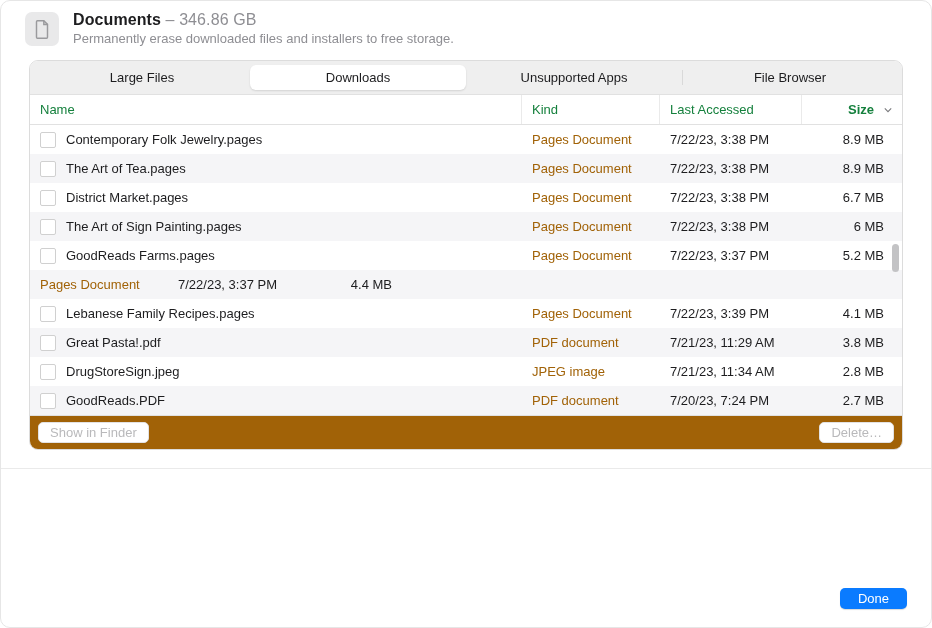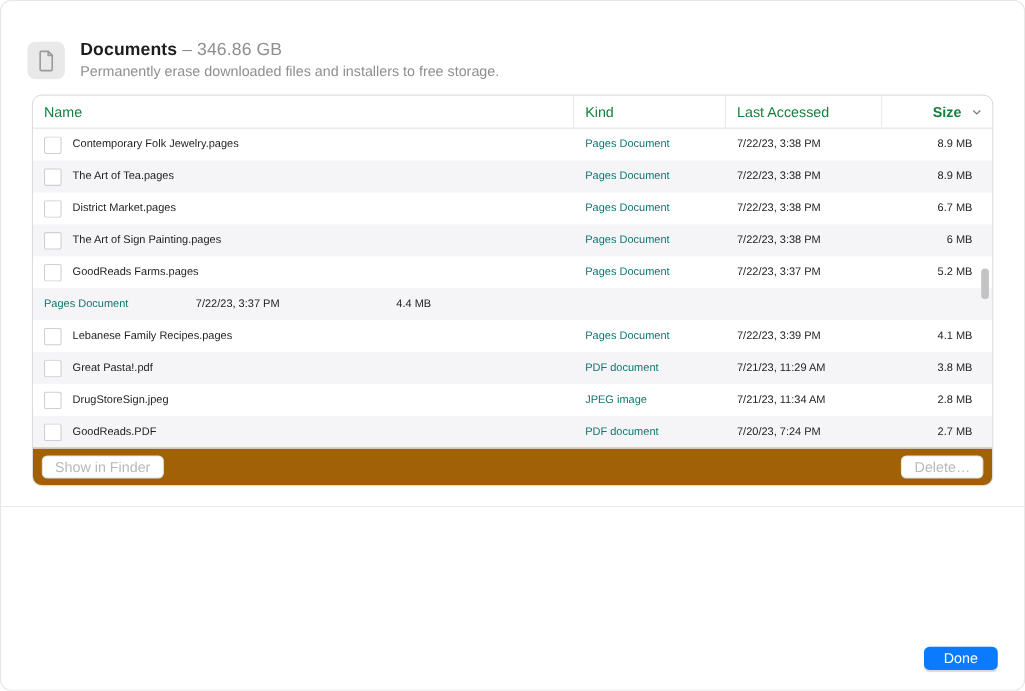--- a/index.html
+++ b/index.html
@@ -1,42 +1,42 @@
 <!DOCTYPE html>
 <html><head>
 <meta charset="utf-8">
 <style>
   * { box-sizing: border-box; margin: 0; padding: 0; }
   html, body { width: 932px; height: 628px; font-family: -apple-system, "Helvetica Neue", Arial, sans-serif; background: #fff; color: #000; }
   .window { width: 932px; height: 628px; background: #fff; border: 1px solid #e6e6e6; border-radius: 10px; position: relative; }
-  .header { display: flex; align-items: center; padding: 36px 24px 14px 24px; border-radius: 10px; }
+  .header { display: flex; align-items: center; padding: 10px 24px 14px 24px; border-radius: 10px; }
   .header-icon { width: 34px; height: 34px; border-radius: 7px; background: #e9e9ea; display: flex; align-items: center; justify-content: center; margin-right: 14px; }
   .header-icon svg { width: 22px; height: 22px; }
   .header-text .title-line { font-size: 16px; font-weight: 600; color: #1d1d1f; letter-spacing: 0.1px; }
   .header-text .title-line .size { font-weight: 400; color: #8e8e93; }
   .header-text .subtitle { font-size: 13px; color: #8e8e93; margin-top: 2px; }
   .content-frame { margin: 0 28px; border: 1px solid #dcdcdc; border-radius: 9px; overflow: hidden; background: #fff; }
   .segmented { display: flex; background: #efefef; padding: 4px; gap: 0; border-bottom: 1px solid #e1e1e1; }
   .segmented .seg { flex: 1; text-align: center; font-size: 13px; color: #1d1d1f; padding: 5px 0; border-radius: 6px; cursor: pointer; position: relative; }
   .segmented .seg.active { background: #fff; box-shadow: 0 1px 2px rgba(0,0,0,0.12); }
   .segmented .seg:not(:last-child)::after { content:""; position:absolute; right:-1px; top:5px; bottom:5px; width:1px; background:#d9d9d9; }
   .segmented .seg.active::after, .segmented .seg.active + .seg::before { display:none; }
   .columns { display: flex; font-size: 13px; color: #15803d; border-bottom: 1px solid #e1e1e1; background: #fff; }
   .columns .col { padding: 7px 10px; border-right: 1px solid #eaeaea; }
   .columns .col:last-child { border-right: none; }
   .col-name { flex: 1 1 auto; }
   .col-kind { width: 138px; flex: none; }
   .col-last { width: 142px; flex: none; }
   .col-size { width: 100px; flex: none; text-align: right; display: flex; align-items: center; justify-content: flex-end; gap: 6px; font-weight: 600; }
   .rows { max-height: 310px; overflow: hidden; }
-  .row { display: flex; font-size: 10px; color: #1d1d1f; align-items: center; height: 29px; }
+  .row { display: flex; font-size: 13px; color: #1d1d1f; align-items: center; height: 29px; }
   .row:nth-child(even) { background: #f5f5f7; }
   .row .cell { padding: 0 10px; white-space: nowrap; overflow: hidden; text-overflow: ellipsis; }
   .row .cell-name { flex: 1 1 auto; display: flex; align-items: center; gap: 10px; }
-  .row .cell-kind { width: 138px; flex: none; color: #0f766e; }
+  .row .cell-kind { width: 138px; flex: none; color: #a16207; }
   .row .cell-last { width: 142px; flex: none; }
   .row .cell-size { width: 100px; flex: none; text-align: right; padding-right: 18px; }
   .thumb { width: 16px; height: 16px; border: 1px solid #d0d0d0; background: #fff; border-radius: 2px; flex: none; }
   .bottom-bar { display: flex; justify-content: space-between; padding: 6px 8px; border-top: 1px solid #e1e1e1; background: #a16207; }
   .btn { font-size: 13px; color: #b9b9bb; background: #fff; border: 1px solid #e2e2e4; border-radius: 5px; padding: 2px 11px; cursor: default; box-shadow: 0 1px 0 rgba(0,0,0,0.02); }
   .divider { height: 1px; background: #eaeaea; margin: 18px 0 0 0; }
   .footer { position: absolute; bottom: 18px; right: 24px; }
   .done { font-size: 13px; background: #0a7bff; color: #fff; border: none; border-radius: 5px; padding: 3px 18px; cursor: pointer; box-shadow: 0 1px 1px rgba(0,0,0,0.15); }
   .chev { display:inline-block; margin-left: 4px; }
   .scroll-ind { position:absolute; right: 32px; top: 243px; width: 7px; height: 28px; background: #c3c3c5; border-radius: 4px; }
@@ -56,20 +56,26 @@
     <div class="header-text">
       <div class="title-line">
         <span>Documents</span>
         <span class="size"> <span>–</span> <span>346.86 GB</span></span>
       </div>
       <div class="subtitle">Permanently erase downloaded files and installers to free storage.</div>
     </div>
   </div>
 
   <div class="content-frame">
+    <div class="segmented" id="segmented">
+        <div class="seg">Large Files</div>
+        <div class="seg active">Downloads</div>
+        <div class="seg">Unsupported Apps</div>
+        <div class="seg">File Browser</div>
+      </div>
 
     <div class="columns">
       <div class="col col-name">Name</div>
       <div class="col col-kind">Kind</div>
       <div class="col col-last">Last Accessed</div>
       <div class="col col-size">
         <span>Size</span>
         <span class="chev">
           <svg width="8" height="8" viewBox="0 0 10 10">
               <path d="M1 3l4 4 4-4" fill="none" stroke="#7a7a7d" stroke-width="1.4"></path>

